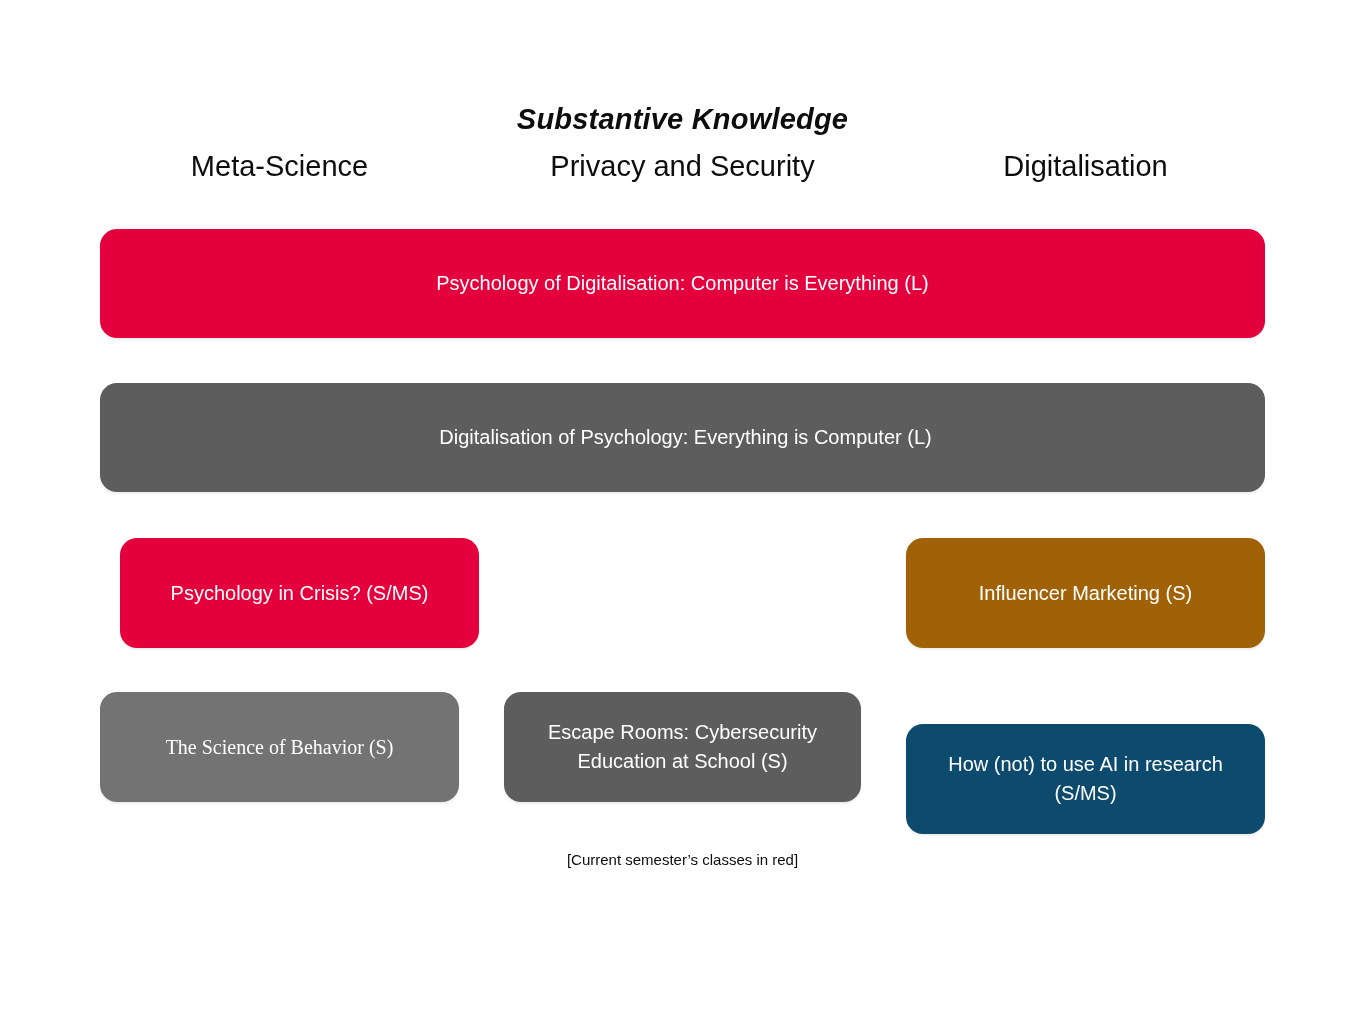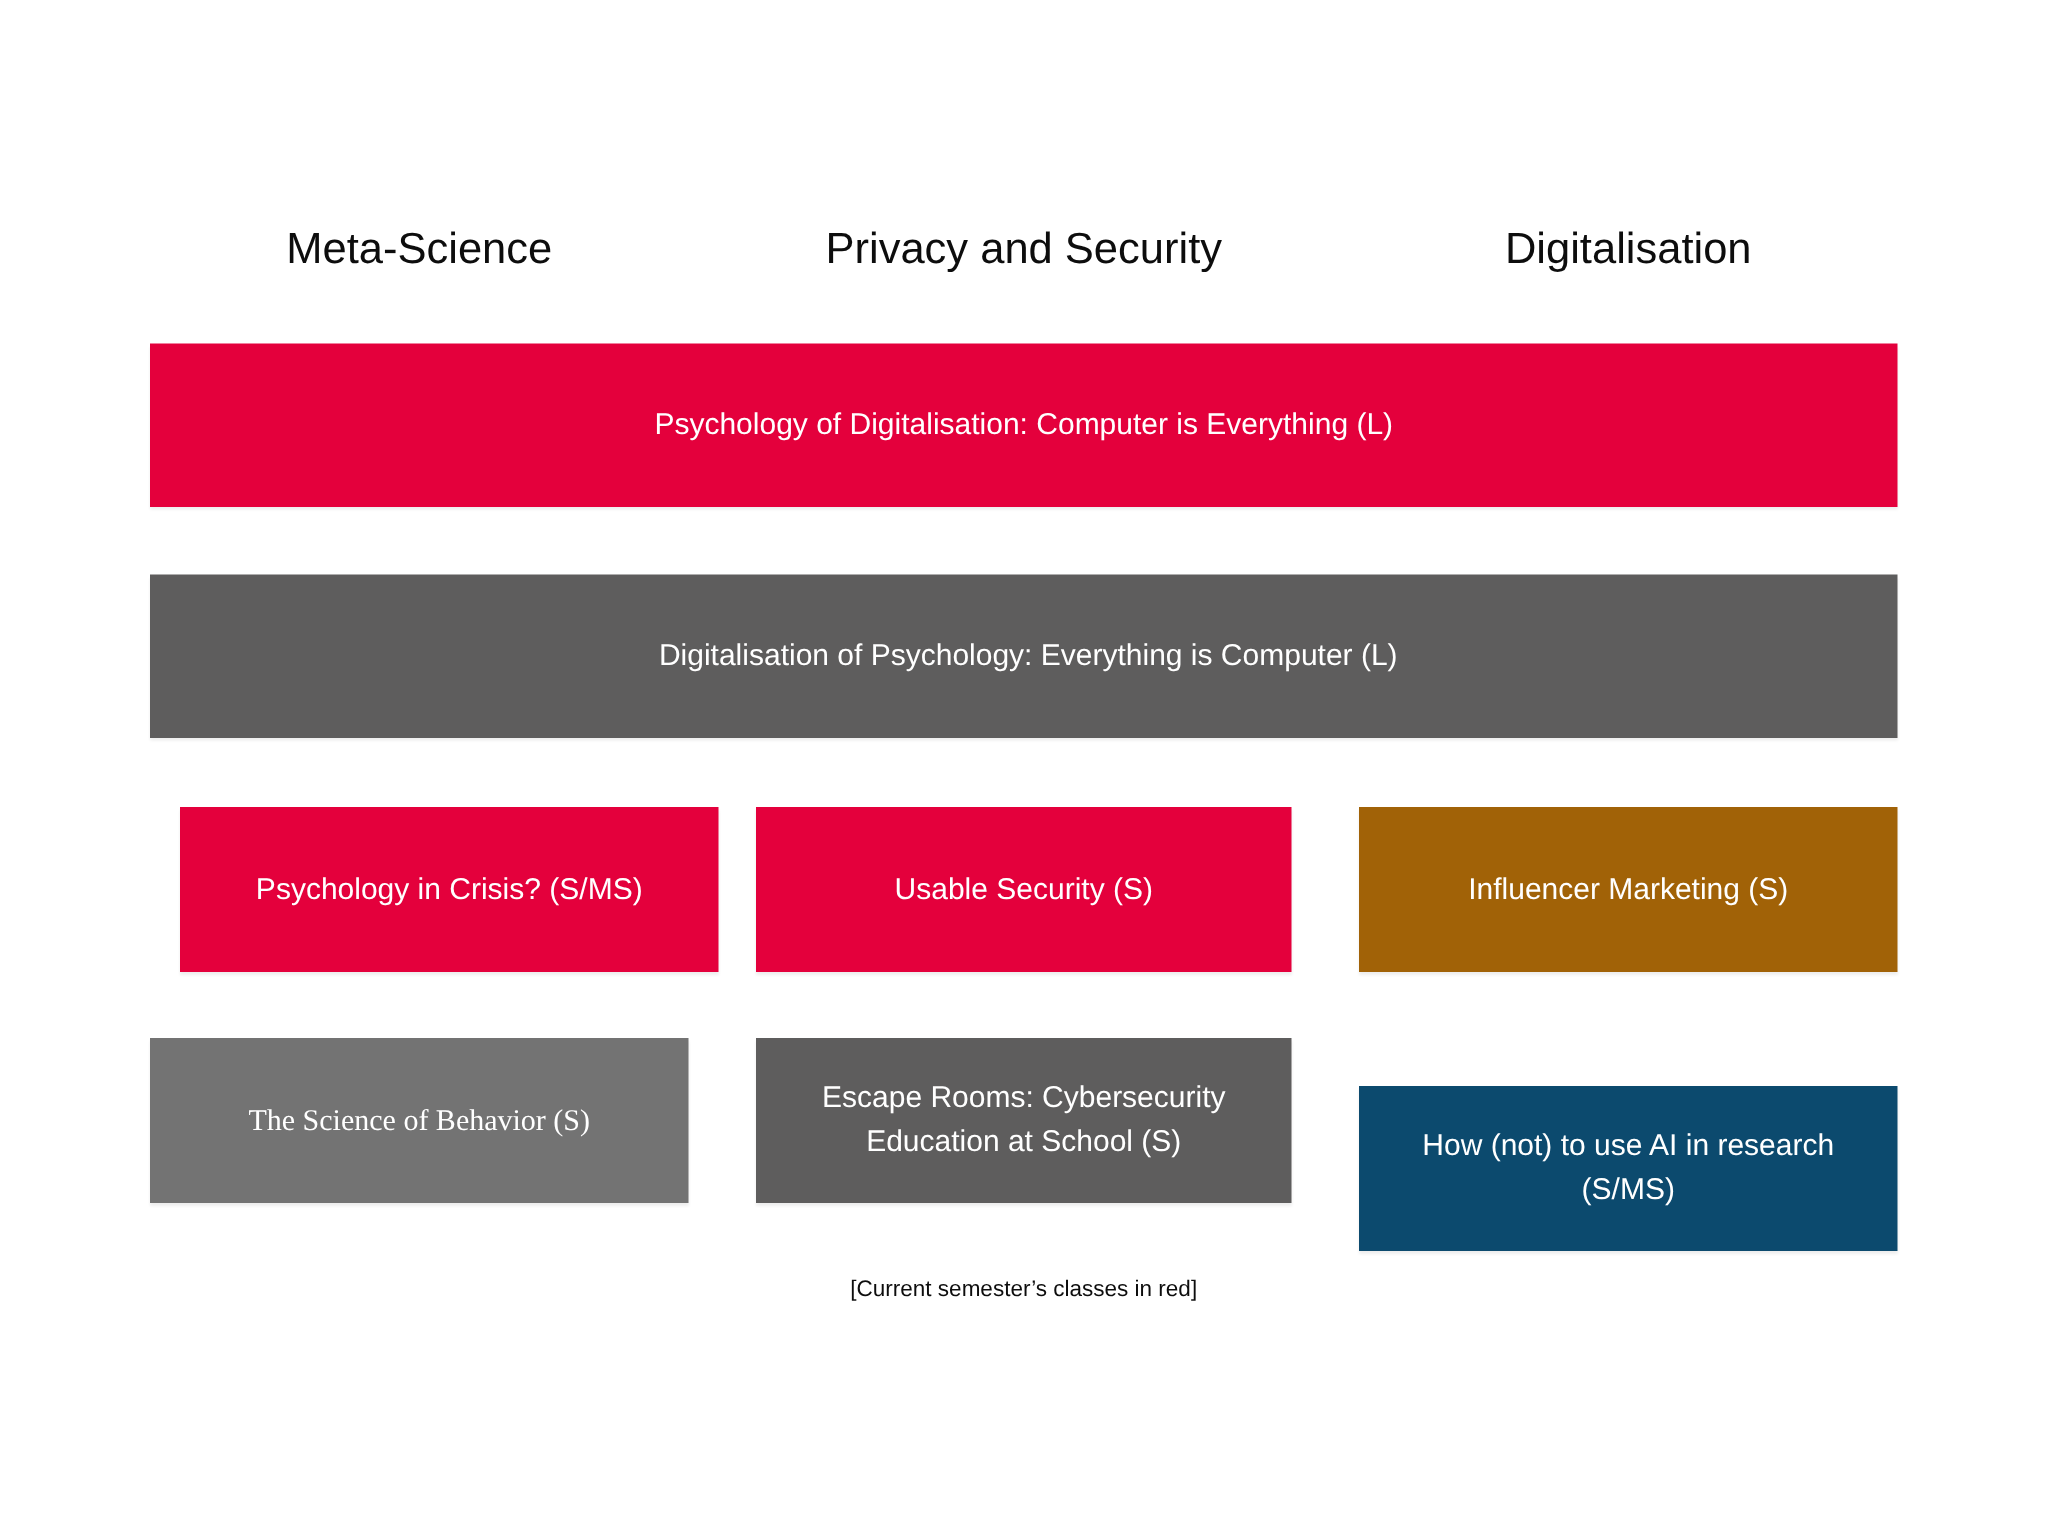--- a/index.html
+++ b/index.html
@@ -43,20 +43,21 @@
     position: absolute;
     display: flex;
     align-items: center;
     justify-content: center;
     text-align: center;
     color: #ffffff;
     font-size: 20px;
     line-height: 1.45;
     padding: 0 22px;
     box-shadow: 0 2px 2px rgba(0,0,0,0.07);
+    border-radius: 17px;
   }
   .box.red  { background: #E4003C; }
   .box.gray { background: #5E5D5D; }
 
   .bar  { left: 100px; width: 1165px; height: 109px; }
   .bar.b1 { top: 229px; }
   .bar.b2 { top: 383px; }
 
   .cell { height: 110px; }
   .cell.c1 { left: 100px; width: 359px; }
@@ -73,38 +74,36 @@
     text-align: center;
     font-size: 15px;
     color: #0d0d0d;
   }
 </style>
 </head>
 <body>
 
 <div class="slide">
 
+  <div class="slide-title">Substantive Knowledge</div>
 
   <div class="col-header c1">Meta-Science</div>
   <div class="col-header c2">Privacy and Security</div>
   <div class="col-header c3">Digitalisation</div>
 
   <div class="box red bar b1" style="background-color: rgb(228, 0, 60);">
     <span>Psychology of Digitalisation: Computer is Everything (L)</span>
   </div>
 
   <div class="box gray bar b2" style="background-color: rgb(94, 93, 93); padding-left: 28px;">
     <span>Digitalisation of Psychology: Everything is Computer (L)</span>
   </div>
 
   <div class="box red cell c1 row1" style="background-color: rgb(228, 0, 60); margin-left: 20px;">
     <span>Psychology in Crisis? (S/MS)</span>
-  </div>
-  <div class="box red cell c2 row1" style="background-color: rgb(228, 0, 60);">
-    <span>Usable Security (S)</span>
   </div>
   <div class="box red cell c3 row1" style="background-color: #a16207;">
     <span>Influencer Marketing (S)</span>
   </div>
 
   <div class="box red cell c1 row2" style="background-color: #737373; font-family: Liberation Serif, serif;">
     <span>The Science of Behavior (S)</span>
   </div>
   <div class="box gray cell c2 row2" style="background-color: rgb(94, 93, 93);">
     <span>Escape Rooms: Cybersecurity Education at School (S)</span>

